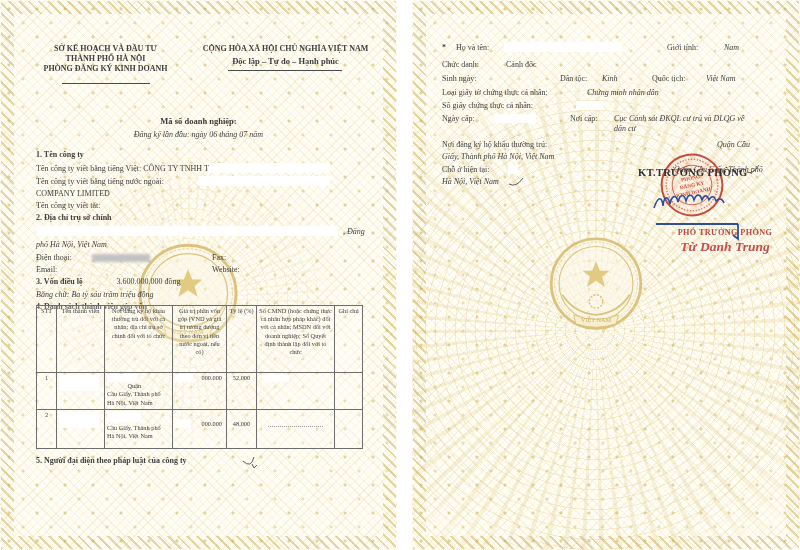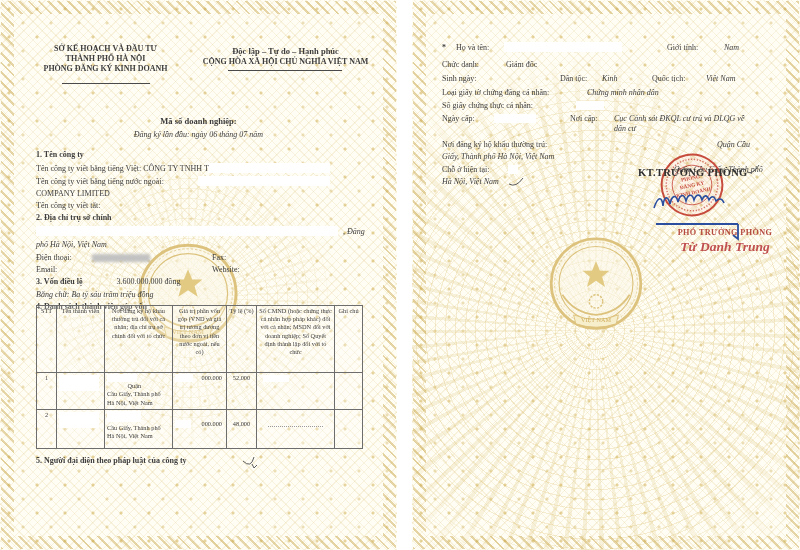--- a/index.html
+++ b/index.html
@@ -69,22 +69,22 @@
     </svg>
 
     <div class="t b c" style="left:28px;top:44px;width:155px;font-size:8px;">
       <div>SỞ KẾ HOẠCH VÀ ĐẦU TƯ</div>
       <div>THÀNH PHỐ HÀ NỘI</div>
       <div>PHÒNG ĐĂNG KÝ KINH DOANH</div>
     </div>
     <div class="uline" style="left:62px;top:83px;width:88px;"></div>
 
     <div class="t b c" style="left:183px;top:44px;width:205px;font-size:8px;">
+      <div>CỘNG HÒA XÃ HỘI CHỦ NGHĨA VIỆT NAM</div>
       <div style="margin-top:2px;font-size:8.5px;">Độc lập – Tự do – Hạnh phúc</div>
-      <div>CỘNG HÒA XÃ HỘI CHỦ NGHĨA VIỆT NAM</div>
     </div>
     <div class="uline" style="left:228px;top:70px;width:114px;"></div>
 
     <div class="t b c" style="left:0;top:116px;width:397px;font-size:8.5px;">Mã số doanh nghiệp:</div>
     <div class="t i c" style="left:0;top:130px;width:397px;">Đăng ký lần đầu: ngày 06 tháng 07 năm</div>
 
     <div class="t b" style="left:36px;top:150px;">1. Tên công ty</div>
     <div class="rd" style="left:208px;top:163px;width:122px;height:10px;"></div>
     <div class="t" style="left:36px;top:164px;"><span>Tên công ty viết bằng tiếng Việt:</span>&nbsp;<span>CÔNG TY TNHH T</span></div>
     <div class="rd" style="left:198px;top:176px;width:132px;height:10px;"></div>
@@ -178,29 +178,29 @@
       <text x="50" y="80" text-anchor="middle" font-size="5.5" fill="#cfae5e">VIỆT NAM</text>
     </svg>
 
     <div class="t b" style="left:30px;top:43px;">*</div>
     <div class="t" style="left:44px;top:43px;">Họ và tên:</div>
     <div class="rd" style="left:92px;top:42px;width:118px;height:10px;"></div>
     <div class="t" style="left:255px;top:43px;">Giới tính:</div>
     <div class="t i" style="left:312px;top:43px;">Nam</div>
 
     <div class="t" style="left:30px;top:60px;">Chức danh:</div>
-    <div class="t" style="left:94px;top:60px;">Giám đốc</div>
+    <div class="t" style="left:94px;top:60px;">Cảnh đốc</div>
 
     <div class="t" style="left:30px;top:74px;">Sinh ngày:</div>
     <div class="t" style="left:148px;top:74px;">Dân tộc:</div>
     <div class="t i" style="left:190px;top:74px;">Kinh</div>
     <div class="t" style="left:240px;top:74px;">Quốc tịch:</div>
     <div class="t i" style="left:294px;top:74px;">Việt Nam</div>
 
-    <div class="t" style="left:30px;top:88px;">Loại giấy tờ chứng đăng cá nhân:</div>
+    <div class="t" style="left:30px;top:88px;">Loại giấy tờ chứng thực cá nhân:</div>
     <div class="t i" style="left:175px;top:88px;">Chứng minh nhân dân</div>
 
     <div class="t" style="left:30px;top:101px;">Số giấy chứng thực cá nhân:</div>
     <div class="rd" style="left:164px;top:101px;width:28px;height:9px;"></div>
 
     <div class="t" style="left:30px;top:114px;">Ngày cấp:</div>
     <div class="rd" style="left:82px;top:114px;width:42px;height:9px;"></div>
     <div class="t" style="left:158px;top:114px;">Nơi cấp:</div>
     <div class="t i pre" style="left:202px;top:114px;width:165px;white-space:pre-line;">Cục Cảnh sát ĐKQL cư trú và DLQG về
 dân cư</div>

